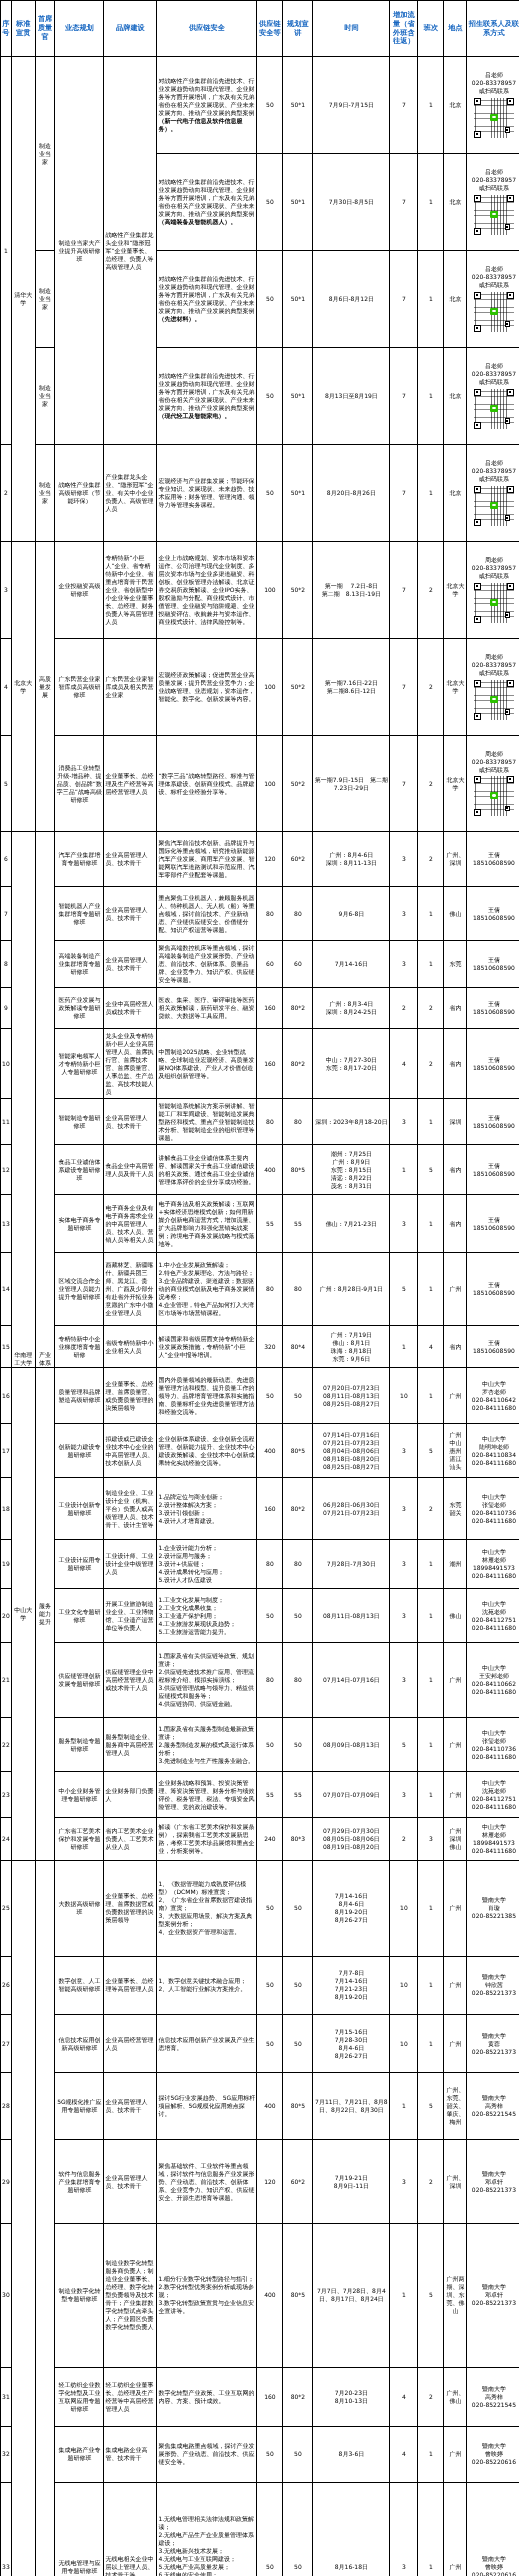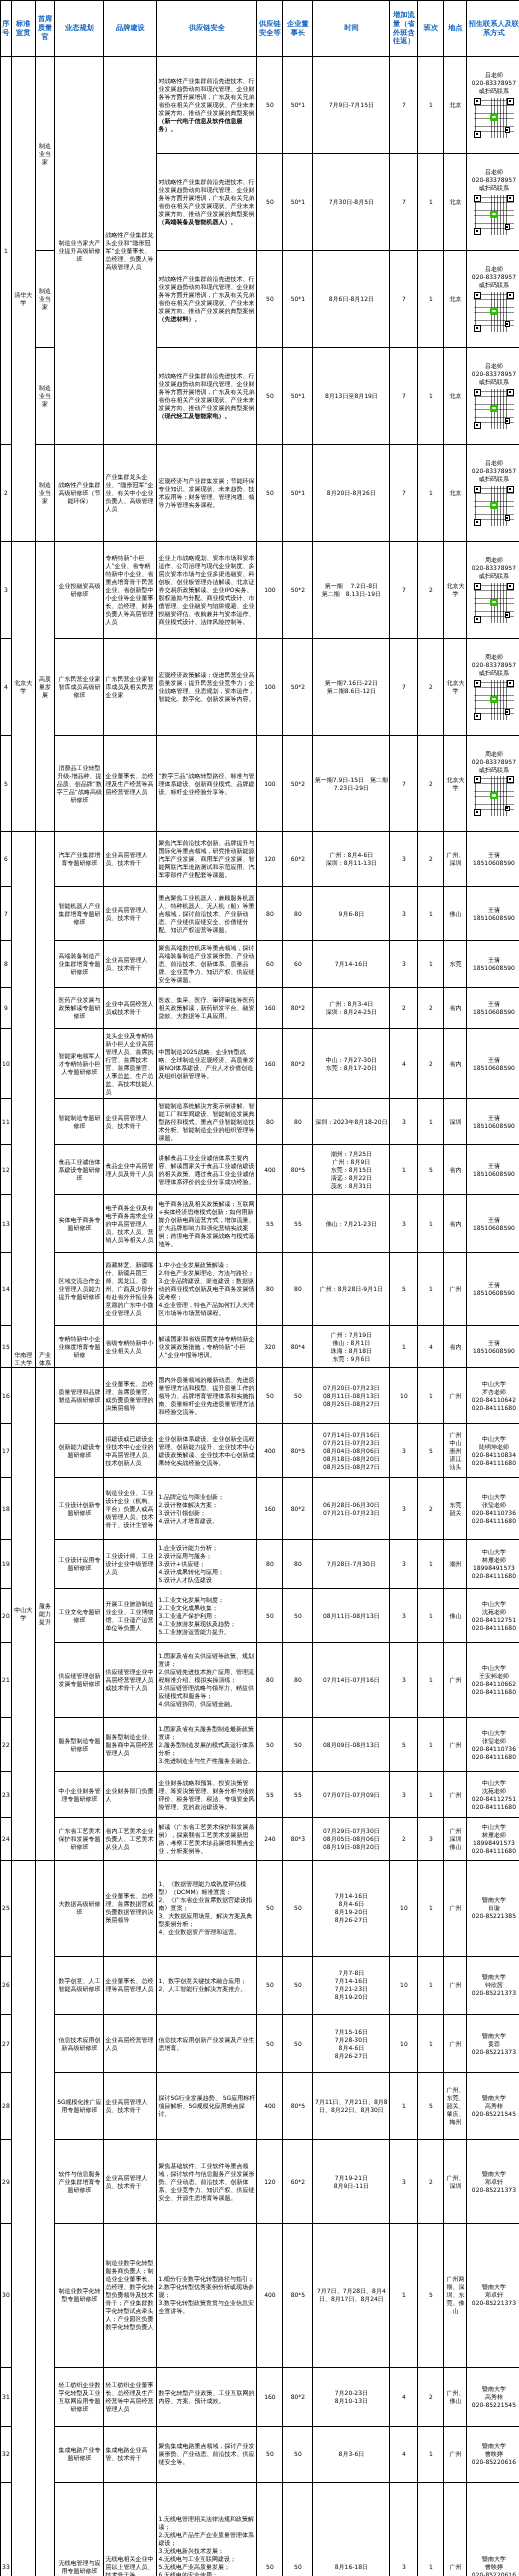--- a/index.html
+++ b/index.html
@@ -70,21 +70,21 @@
   </colgroup>
   <thead>
     <tr>
       <th>序号</th>
       <th>标准宣贯</th>
       <th>首席质量官</th>
       <th>业态规划</th>
       <th>品牌建设</th>
       <th>供应链安全</th>
       <th>供应链安全等</th>
-      <th>企业董事长</th>
+      <th>规划宣讲</th>
       <th>时间</th>
       <th>增加流量（省外班含往返）</th>
       <th>班次</th>
       <th>地点</th>
       <th>招生联系人及联系方式</th>
     </tr>
   </thead>
   <tbody id="tbody">
       <tr style="height:97px">
         <td class="c ml" rowspan="4">1</td>

